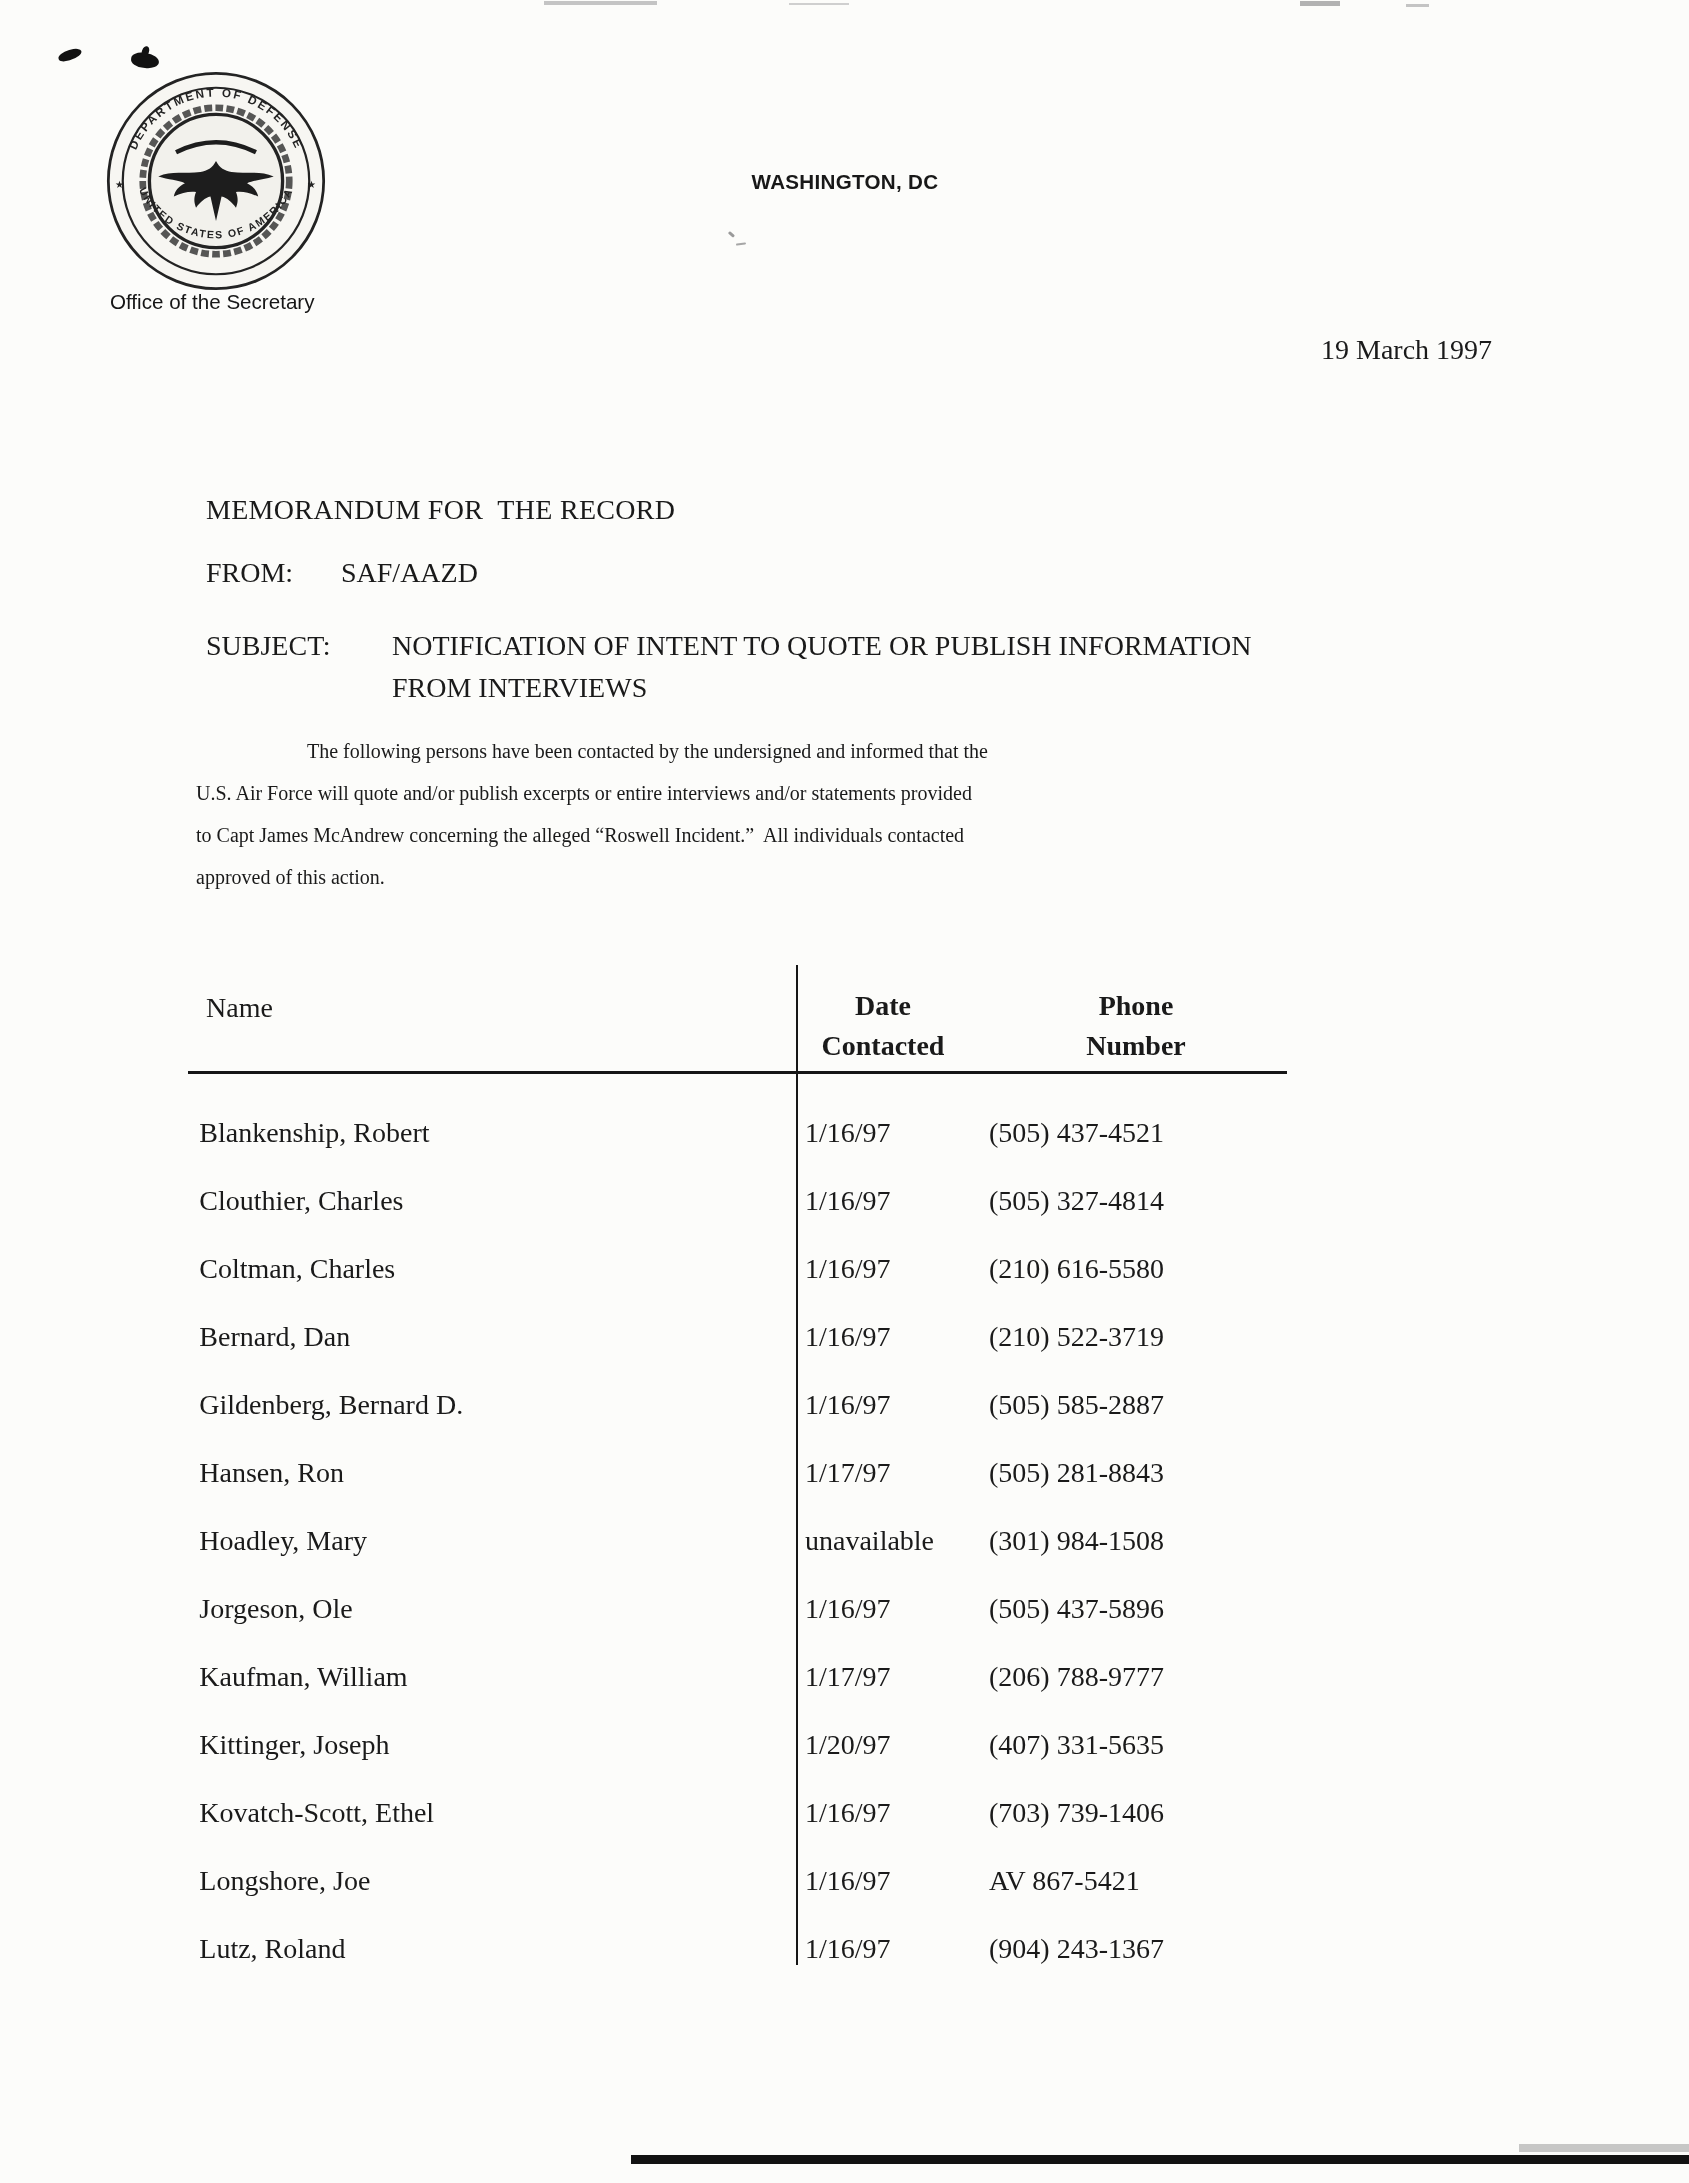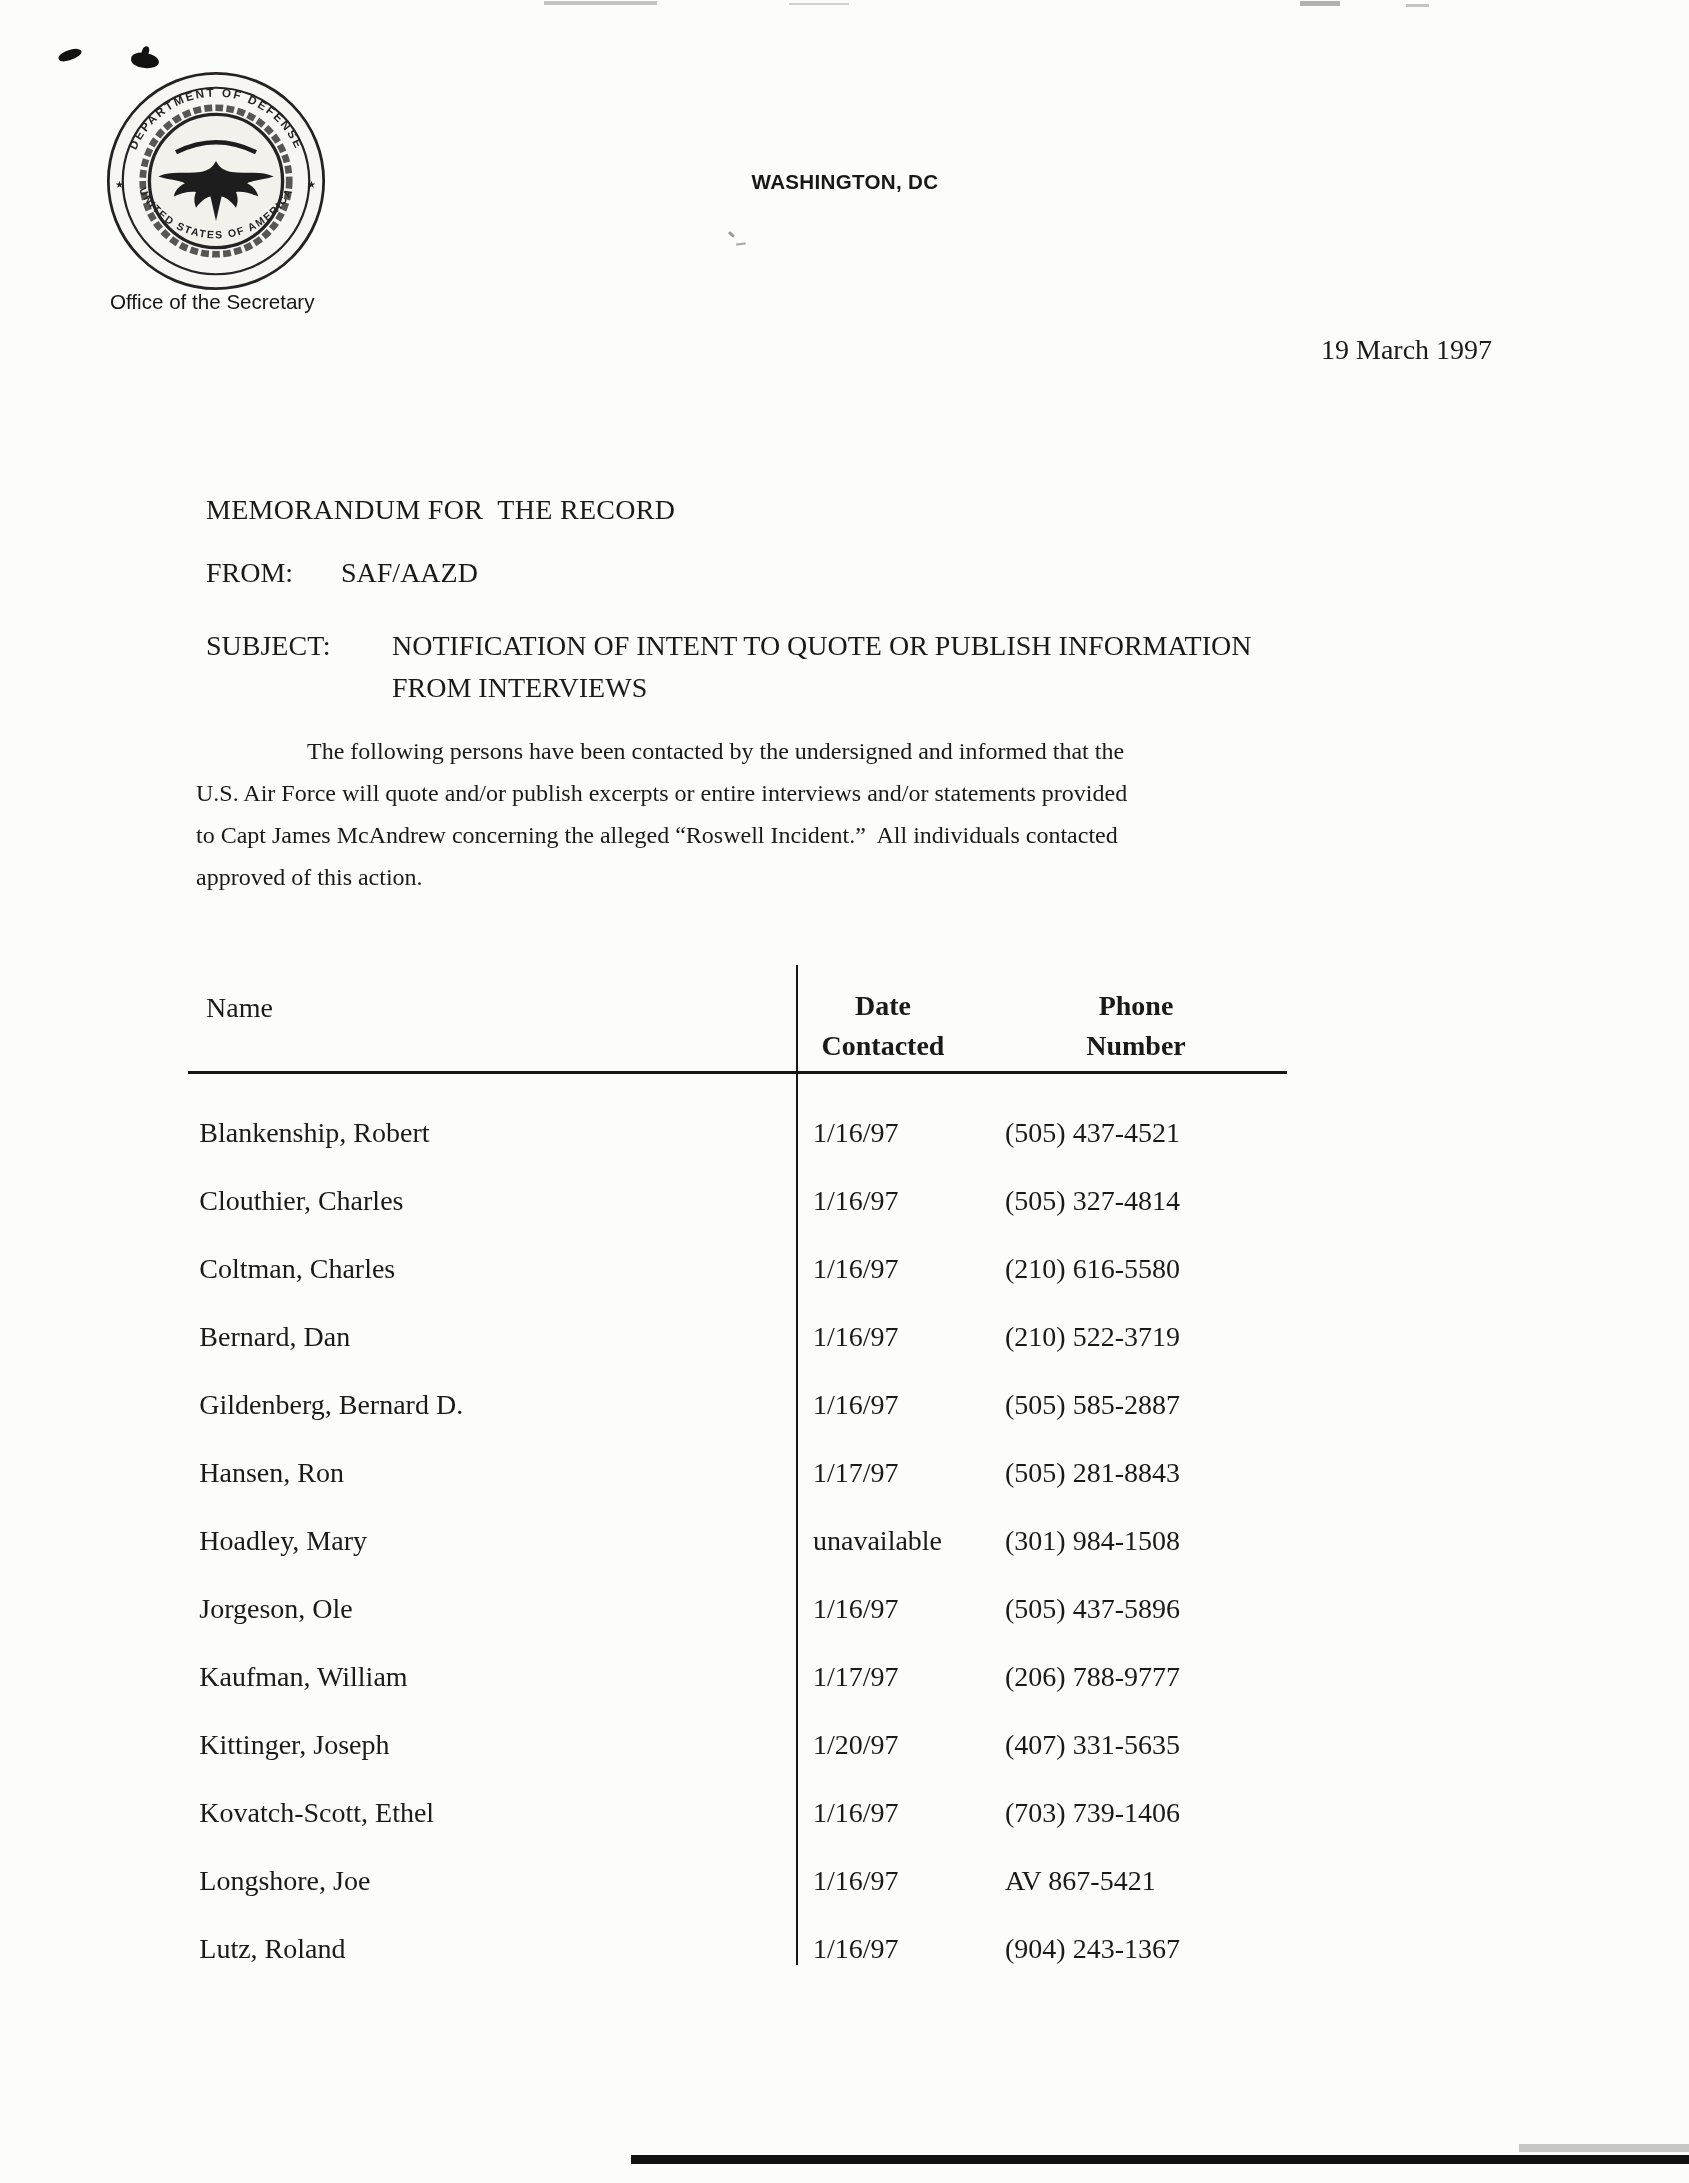--- a/index.html
+++ b/index.html
@@ -21,32 +21,32 @@
   .office{left:110px;top:290px;font-size:20.6px;font-weight:normal;color:#161616;}
   .dateline{left:1321px;top:334px;font-size:28px;}
 
   
   .seal{left:105px;top:70px;width:222px;height:222px;}
 
   
   .memo-title{left:206px;top:494px;font-size:28px;letter-spacing:0.3px;}
   .from-line{left:206px;top:557px;display:grid;grid-template-columns:135px auto;font-size:28px;}
   .subject-block{left:206px;top:625px;display:grid;grid-template-columns:186px auto;font-size:28px;line-height:42px;width:1300px;}
-  .body-par{left:196px;top:730px;width:1333px;font-size:24px;line-height:42px;}
+  .body-par{left:196px;top:730px;width:1333px;font-size:20px;line-height:42px;}
   .body-par .indent{text-indent:111px;}
 
   
   .ctable{left:188px;top:965px;width:1127px;height:1015px;font-size:28px;}
   .col-divider{left:608px;top:0px;width:2px;height:1000px;background:#161616;}
   .th-name{left:18px;top:26.5px;font-weight:normal;}
   .th-date{left:609px;top:21px;width:172px;text-align:center;font-weight:bold;line-height:40px;}
   .th-phone{left:862px;top:21px;width:172px;text-align:center;font-weight:bold;line-height:40px;}
   .header-rule{left:0px;top:106px;width:1099px;height:2.7px;background:#161616;}
   .tbody{left:0px;top:151px;right:0px;}
-  .trow{display:flex;height:68px;align-items:flex-start;line-height:33px;gap:8px;}
+  .trow{display:flex;height:68px;align-items:flex-start;line-height:33px;}
   .td-name{width:617px;box-sizing:border-box;padding-left:11.3px;}
   .td-date{width:184px;}
   .td-phone{flex:1;}
 
   
   .artifact{background:#121212;}
   .blob1{left:58px;top:50px;width:24px;height:10px;border-radius:55% 45% 60% 40%;transform:rotate(-16deg);}
   .blob2{left:131px;top:53px;width:28px;height:15.3px;border-radius:45% 55% 50% 50%;transform:rotate(7deg);}
   .blob2b{left:142px;top:46px;width:6.6px;height:10.6px;border-radius:50%;transform:rotate(20deg);}
   .streak{background:#c4c4c4;}

